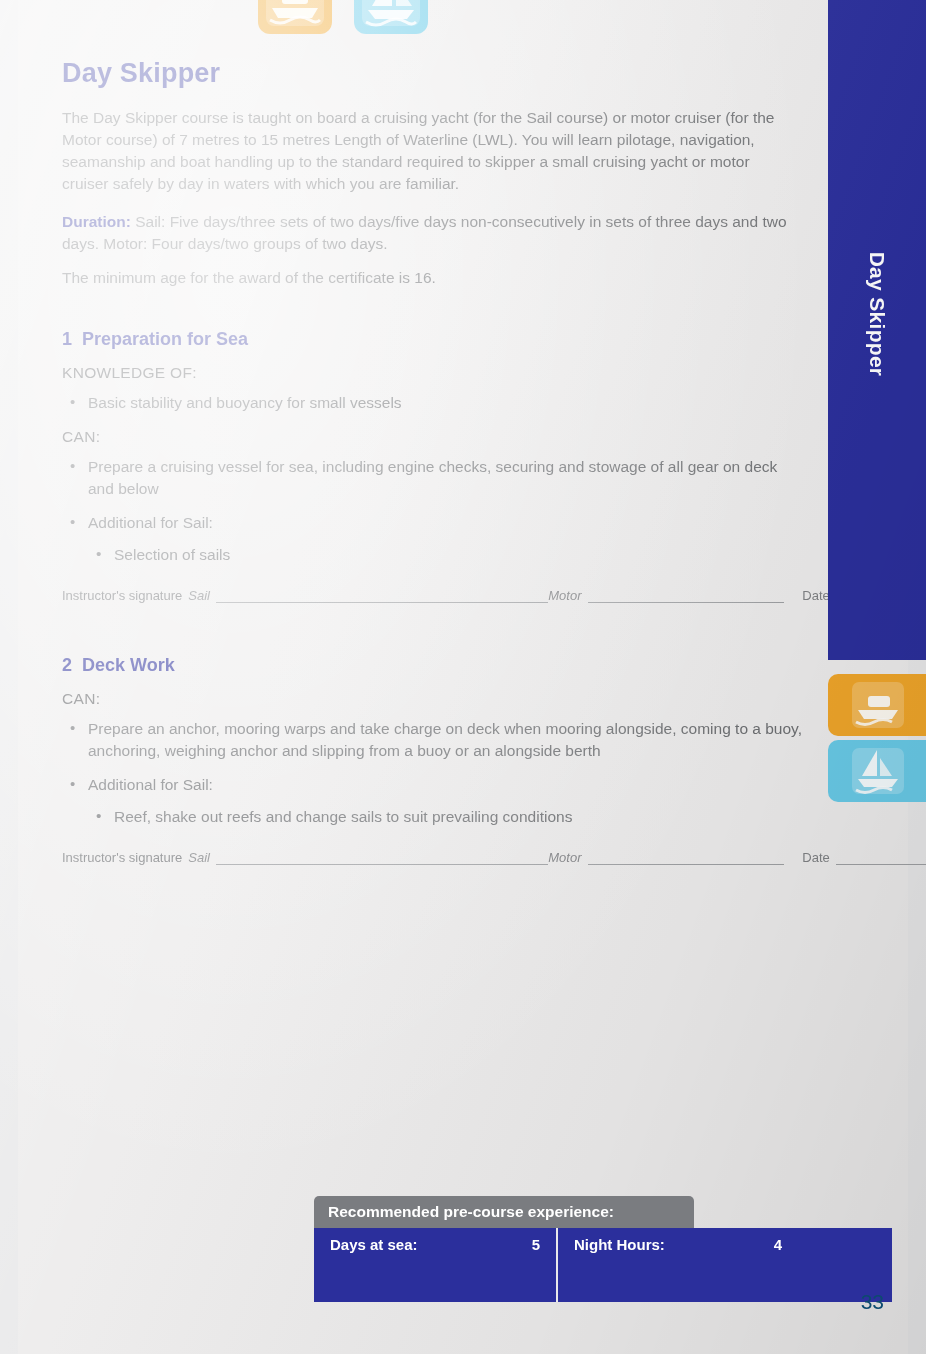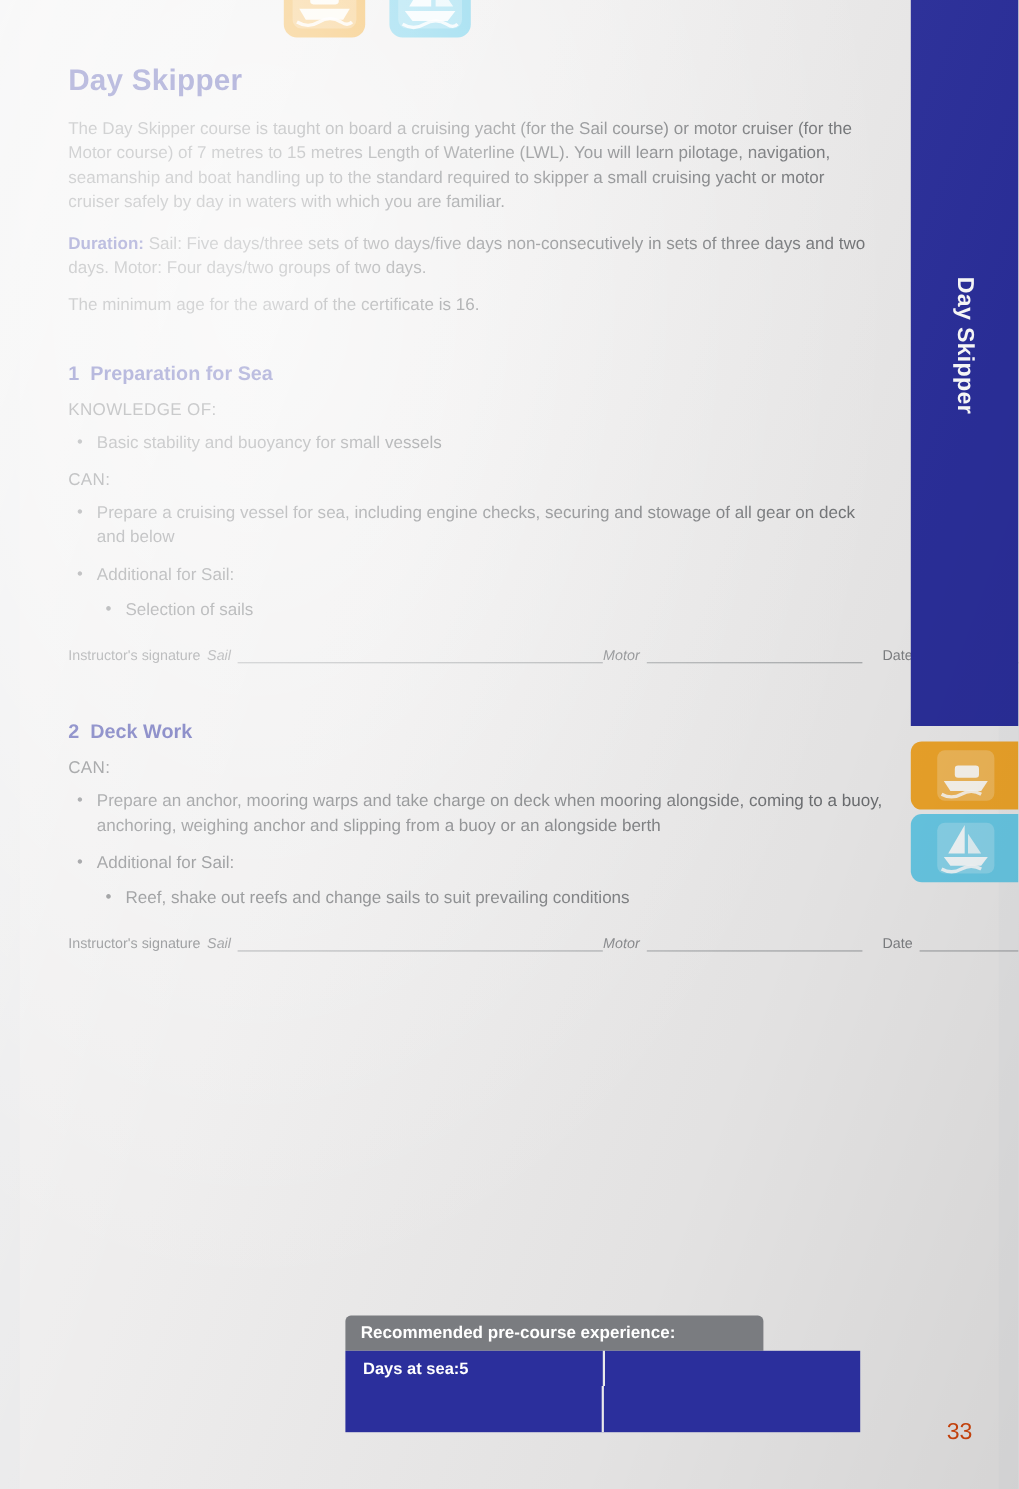--- a/index.html
+++ b/index.html
@@ -212,21 +212,21 @@
     height: 14px;
   }
   .sig-field.sail { flex: 0 0 360px; }
   .sig-field.date { flex: 0 0 190px; padding-left: 18px; }
 
   
   .exp {
     position: absolute;
     left: 314px;
     top: 1196px;
-    width: 468px;
+    width: 578px;
     z-index: 6;
   }
   .exp-head {
     background: #7a7c80;
     color: #ffffff;
     font-size: 15.5px;
     font-weight: bold;
     padding: 7px 14px;
     border-radius: 5px 5px 0 0;
     width: 352px;
@@ -236,37 +236,38 @@
     background: #2b2f9c;
   }
   .exp-col {
     width: 242px;
     box-sizing: border-box;
     padding: 0;
   }
   .exp-col + .exp-col { border-left: 2px solid #e9e9ea; }
   .exp-row {
     display: flex;
+    justify-content: space-between;
     color: #ffffff;
     font-size: 15px;
     font-weight: bold;
-    padding: 8px 28px 7px 16px;
+    padding: 8px 16px 7px 16px;
     border-bottom: 1px solid #4e51b4;
   }
   .exp-row:last-child { border-bottom: none; }
   .exp-pad { height: 42px; background: #2b2f9c; display: flex; }
   .exp-pad .c { width: 242px; }
   .exp-pad .c + .c { border-left: 2px solid #e9e9ea; }
 
   .page-num {
     position: absolute;
     right: 42px;
     top: 1290px;
     font-size: 21px;
-    color: #c2410c;
+    color: #0c4a6e;
     z-index: 6;
   }
 </style>
 </head>
 <body>
 
 <div id="page">
   <div class="paper"></div>
 
   <div class="top-icons">
@@ -398,20 +399,24 @@
   <div class="exp">
     <div class="exp-head">Recommended pre-course experience:</div>
     <div class="exp-grid">
       <div class="exp-col">
         <div class="exp-row">
           <span>Days at sea:</span>
           <span>5</span>
         </div>
       </div>
       <div class="exp-col">
+        <div class="exp-row">
+          <span>Night Hours:</span>
+          <span>4</span>
+        </div>
       </div>
     </div>
     <div class="exp-pad">
       <div class="c"></div>
       <div class="c"></div>
     </div>
   </div>
 
   <div class="page-num">33</div>
 </div>

